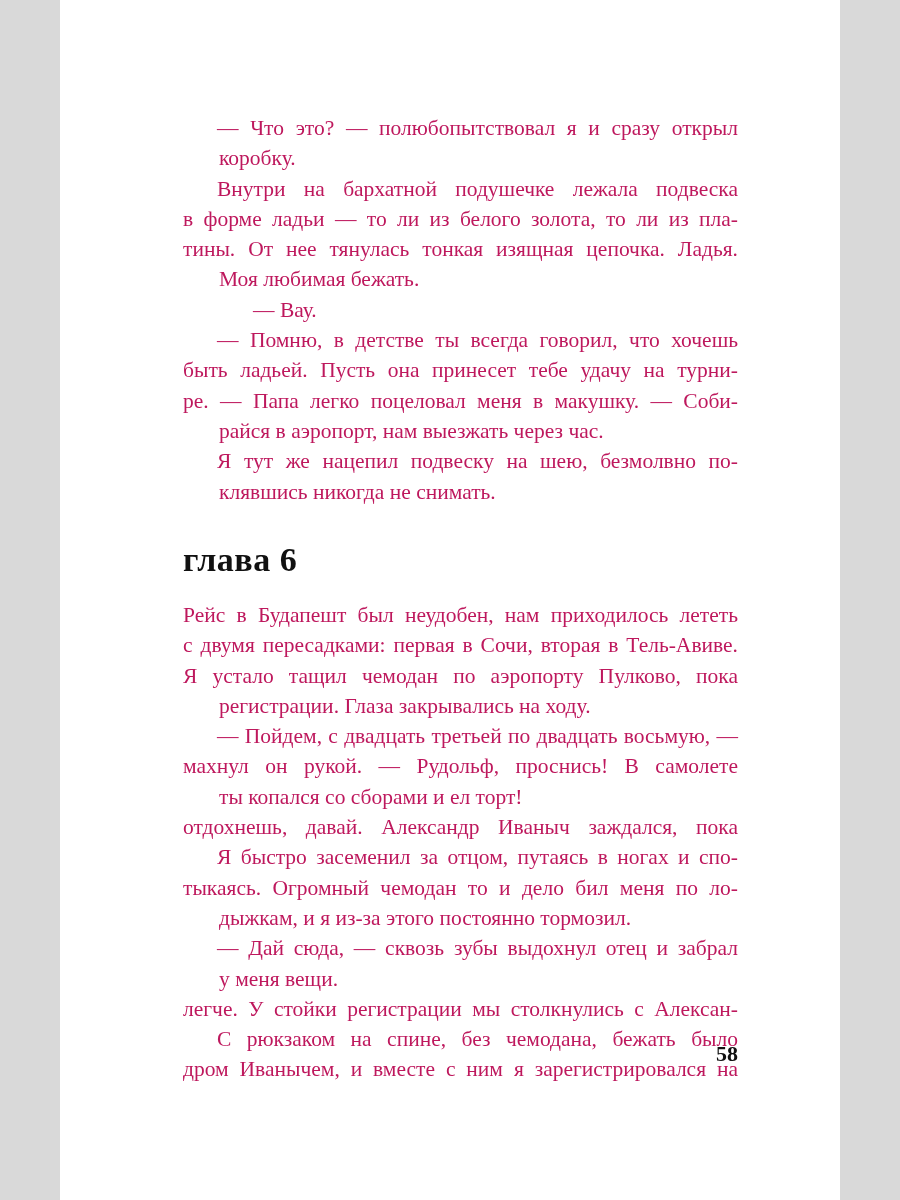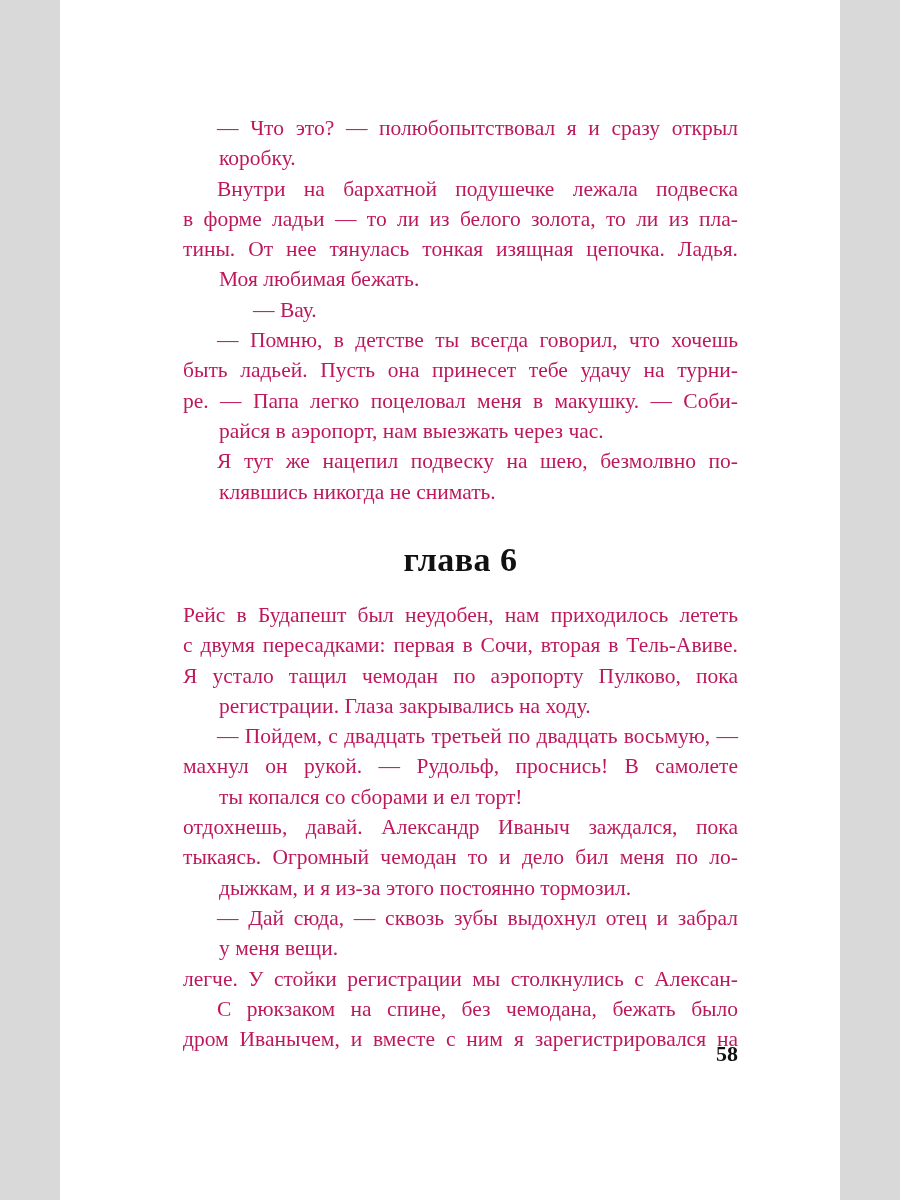--- a/index.html
+++ b/index.html
@@ -30,21 +30,20 @@
       text-align: justify;
       text-align-last: justify;
       height: 30.3px;
     }
     .line.last { text-align-last: left; margin-left: 36px; }
     .line.indent { padding-left: 34px; }
     .chapter-title {
       position: absolute;
       left: 183px; top: 538px;
       width: 555px;
-      text-align: center;
       font-family: "Liberation Serif", "DejaVu Serif", serif;
       font-weight: bold;
       font-size: 34px;
       line-height: 44px;
       color: #111;
       letter-spacing: 0.5px;
     }
     .block-2 { top: 600px; }
     .page-number {
       position: absolute;
@@ -82,20 +81,21 @@
 
 <div class="text-block block-2" id="block2">
     <span class="line">Рейс в Будапешт был неудобен, нам приходилось лететь</span>
     <span class="line">с двумя пересадками: первая в Сочи, вторая в Тель-Авиве.</span>
     <span class="line">Я устало тащил чемодан по аэропорту Пулково, пока</span>
     <span class="line last">регистрации. Глаза закрывались на ходу.</span>
     <span class="line indent">— Пойдем, с двадцать третьей по двадцать восьмую, —</span>
     <span class="line">махнул он рукой. — Рудольф, проснись! В самолете</span>
     <span class="line last">ты копался со сборами и ел торт!</span>
     <span class="line">отдохнешь, давай. Александр Иваныч заждался, пока</span>
+    <span class="line indent">Я быстро засеменил за отцом, путаясь в ногах и спо-</span>
     <span class="line">тыкаясь. Огромный чемодан то и дело бил меня по ло-</span>
     <span class="line last">дыжкам, и я из-за этого постоянно тормозил.</span>
     <span class="line indent">— Дай сюда, — сквозь зубы выдохнул отец и забрал</span>
     <span class="line last">у меня вещи.</span>
     <span class="line">легче. У стойки регистрации мы столкнулись с Алексан-</span>
     <span class="line indent">С рюкзаком на спине, без чемодана, бежать было</span>
     <span class="line">дром Иванычем, и вместе с ним я зарегистрировался на</span>
   </div>
 
 <div class="page-number">58</div>

